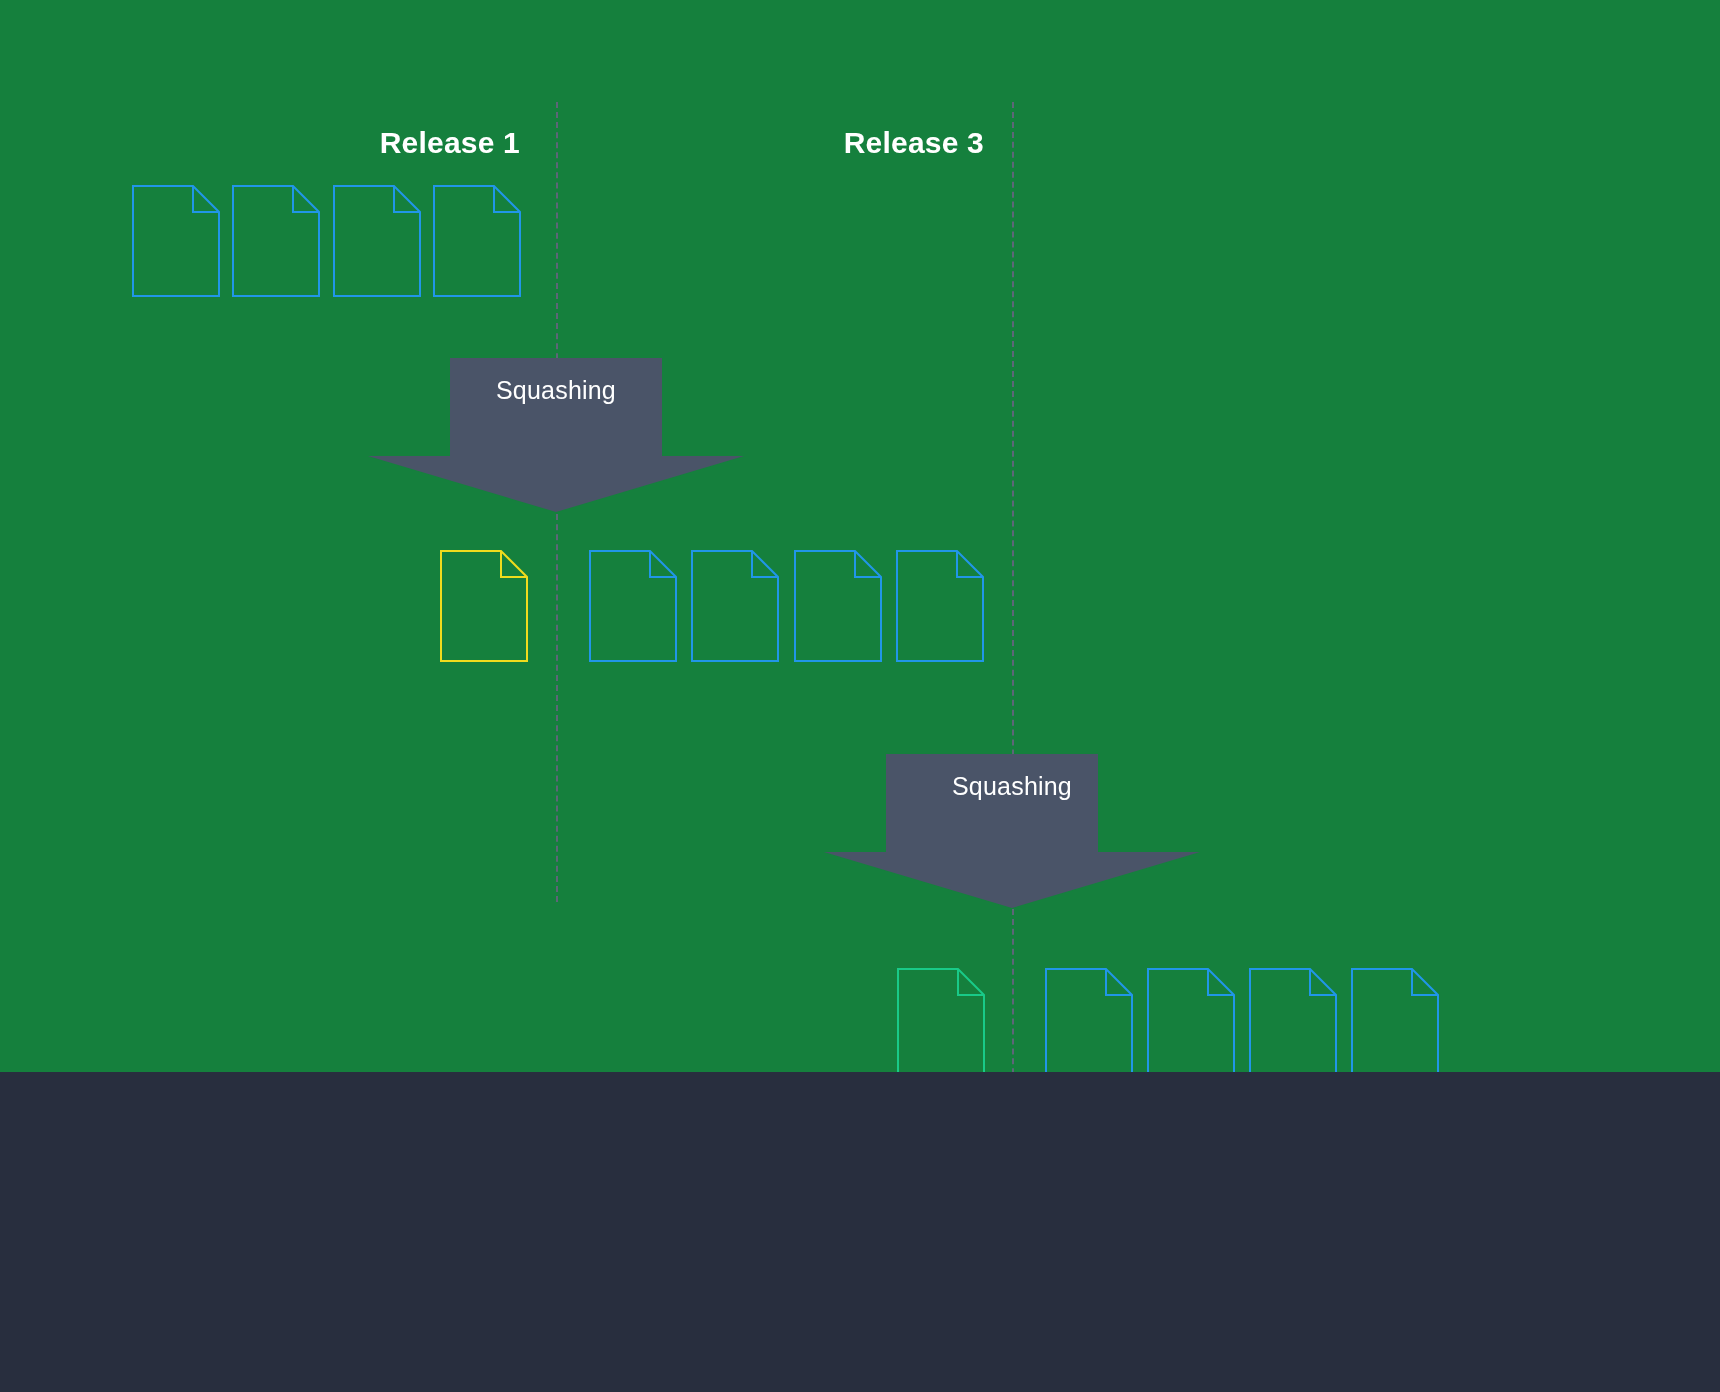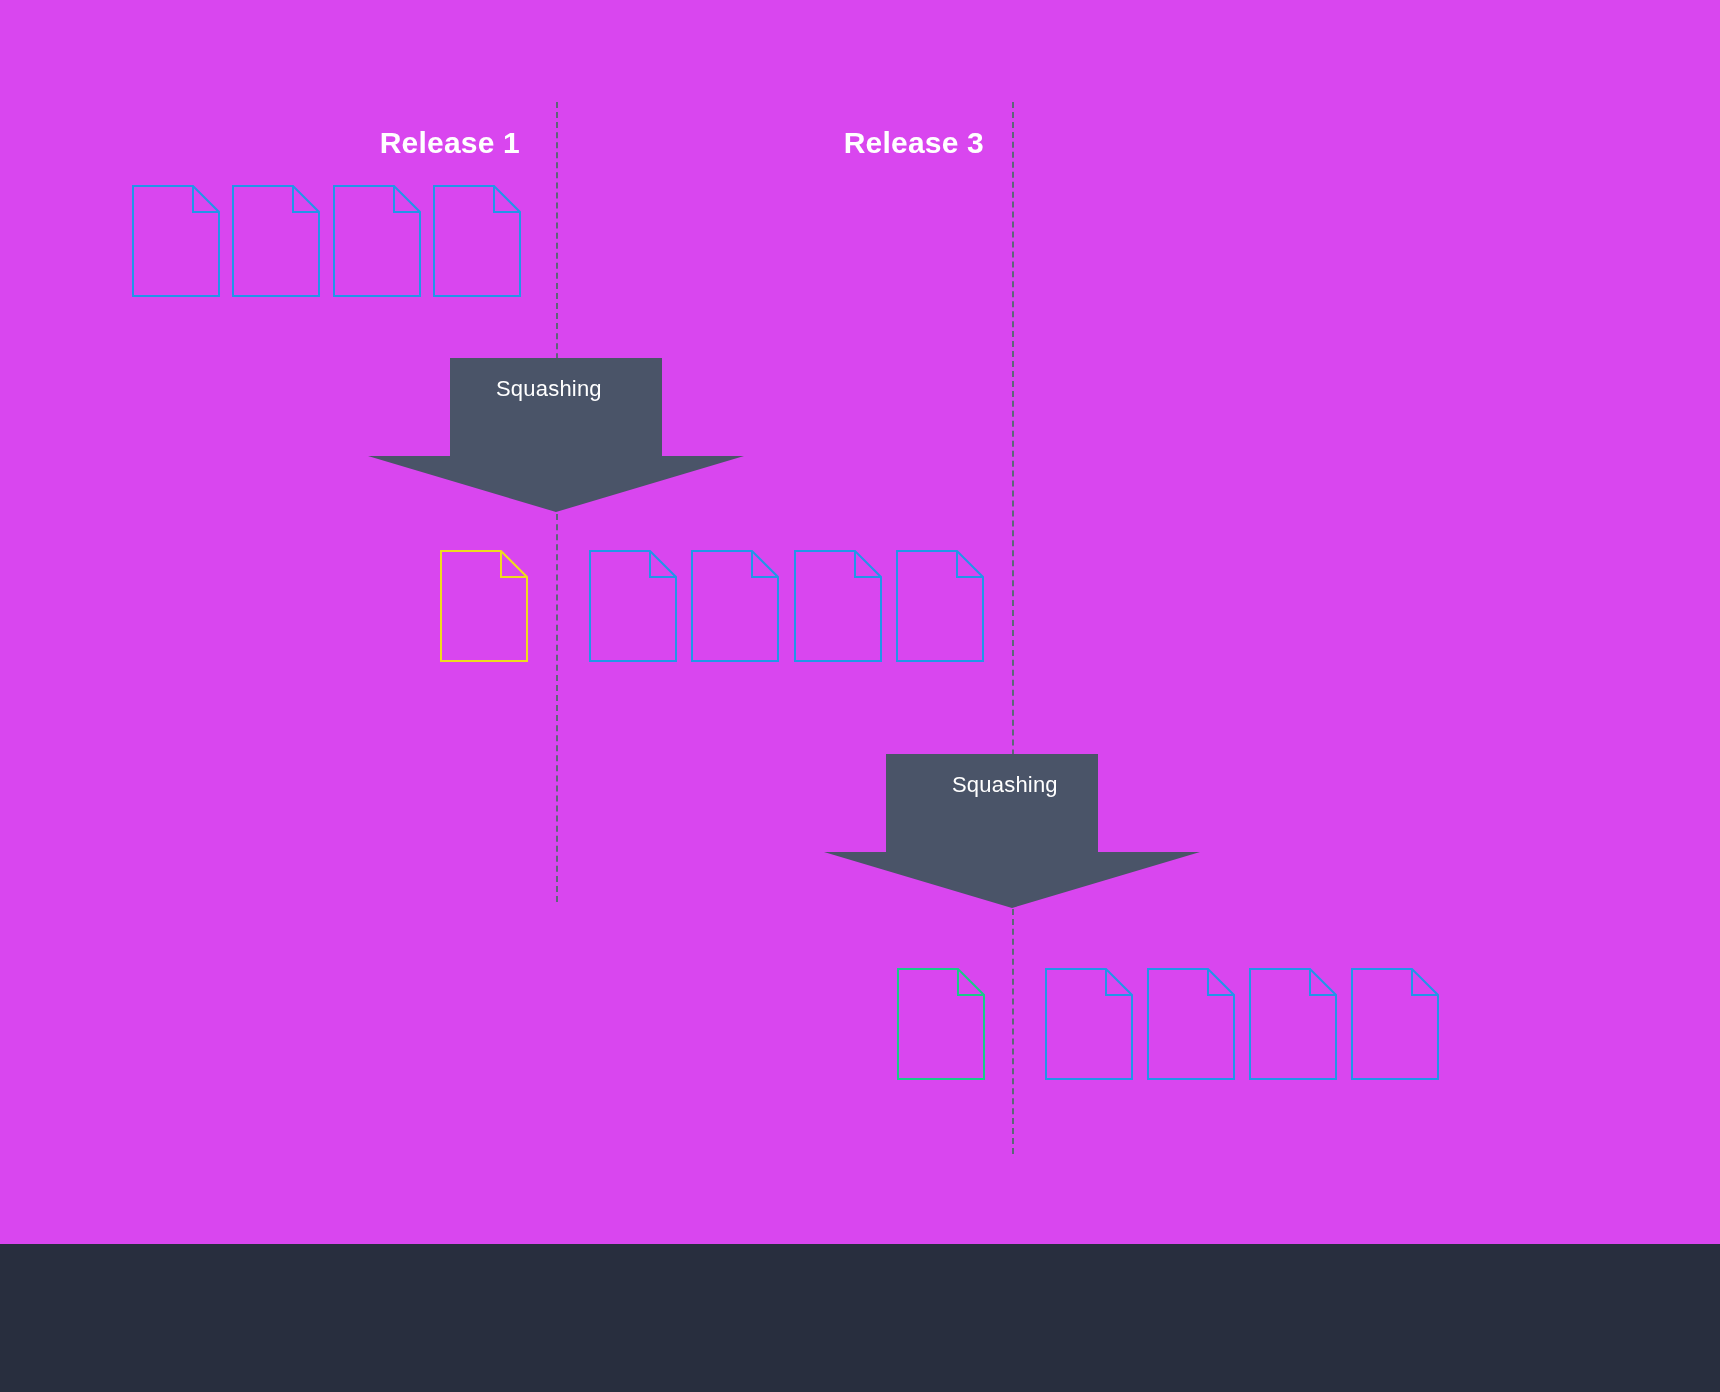--- a/index.html
+++ b/index.html
@@ -6,22 +6,22 @@
     margin: 0;
     padding: 0;
     background: #282e3e;
   }
   body {
     font-family: "Liberation Sans", sans-serif;
   }
   #canvas {
     position: relative;
     width: 1720px;
-    height: 1244px;
-    background: #d946ef;
+    height: 1072px;
+    background: #15803d;
     overflow: hidden;
   }
   .divider {
     position: absolute;
     width: 0;
     border-left: 2px dashed #5d6678;
   }
   .release-label {
     position: absolute;
     color: #ffffff;
@@ -45,21 +45,21 @@
     position: absolute;
   }
   .arrow svg {
     display: block;
     width: 100%;
     height: 100%;
   }
   .arrow-label {
     position: absolute;
     color: #ffffff;
-    font-size: 22px;
+    font-size: 25px;
     font-weight: 400;
     white-space: nowrap;
     letter-spacing: 0.2px;
   }
   .logo {
     position: absolute;
     width: 46px;
     height: 46px;
   }
   .logo svg { display:block; width:100%; height:100%; }

